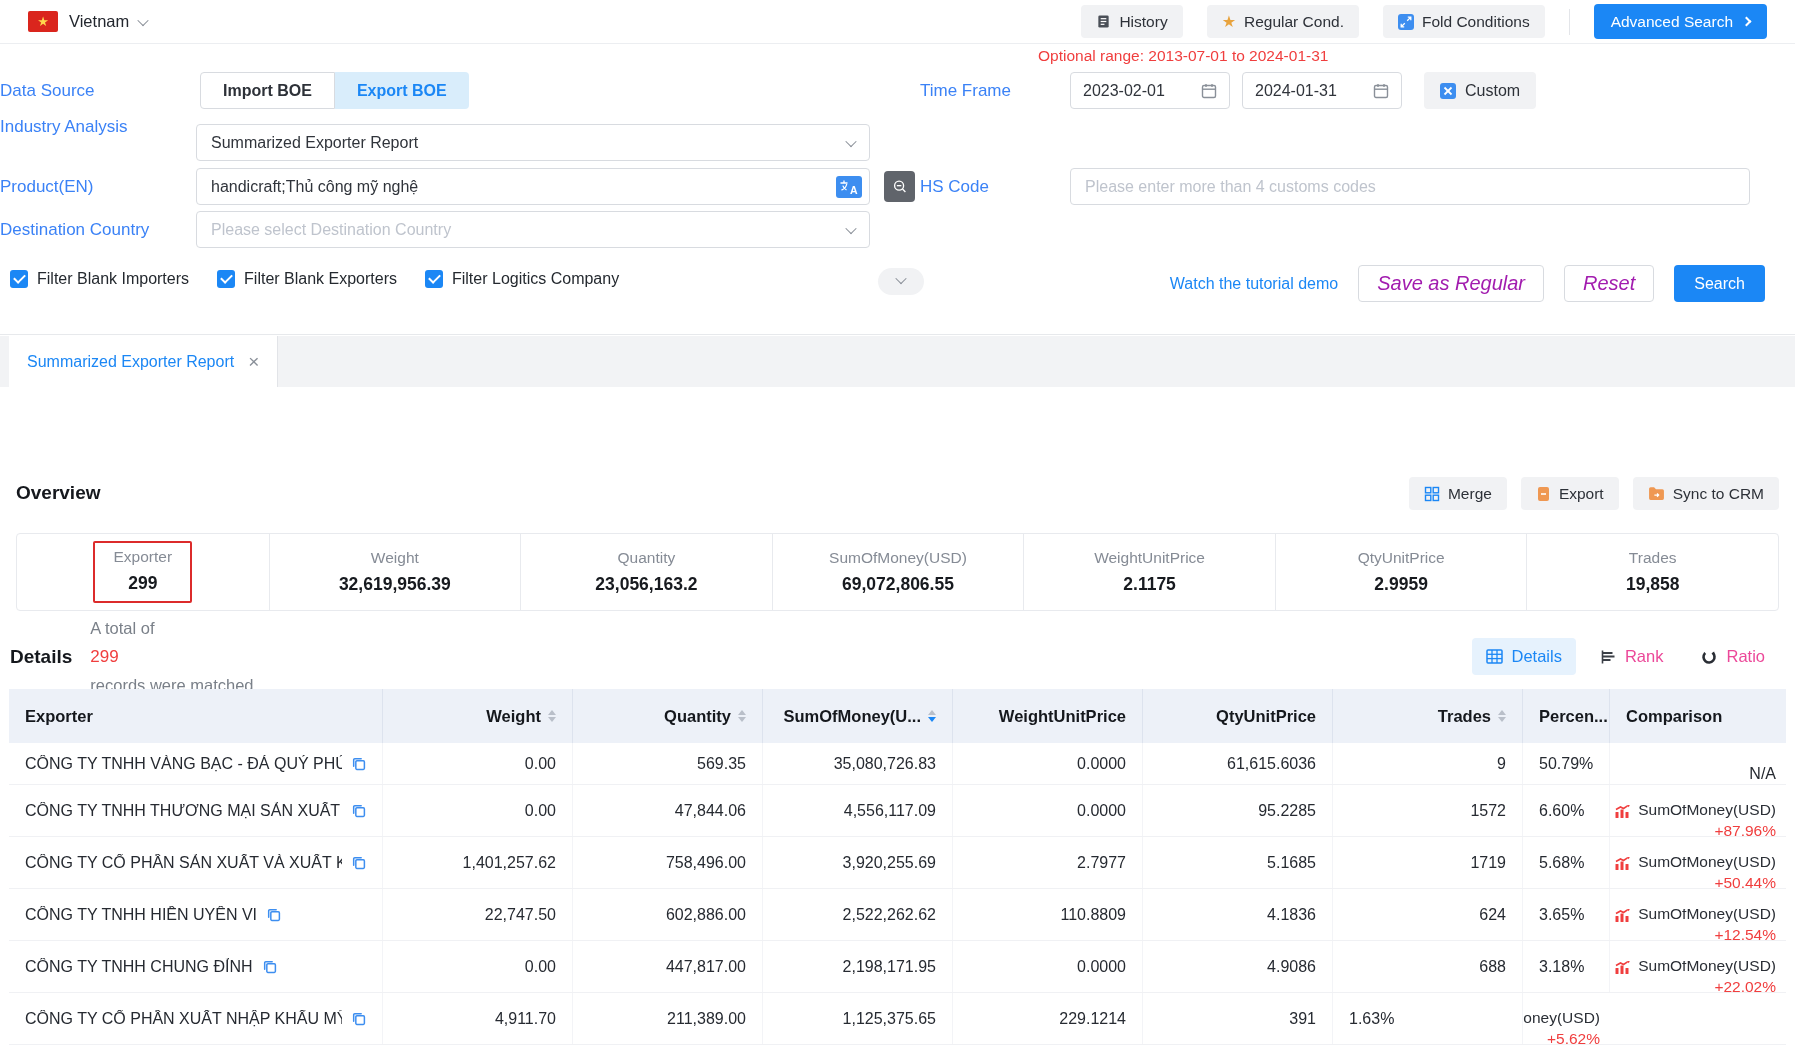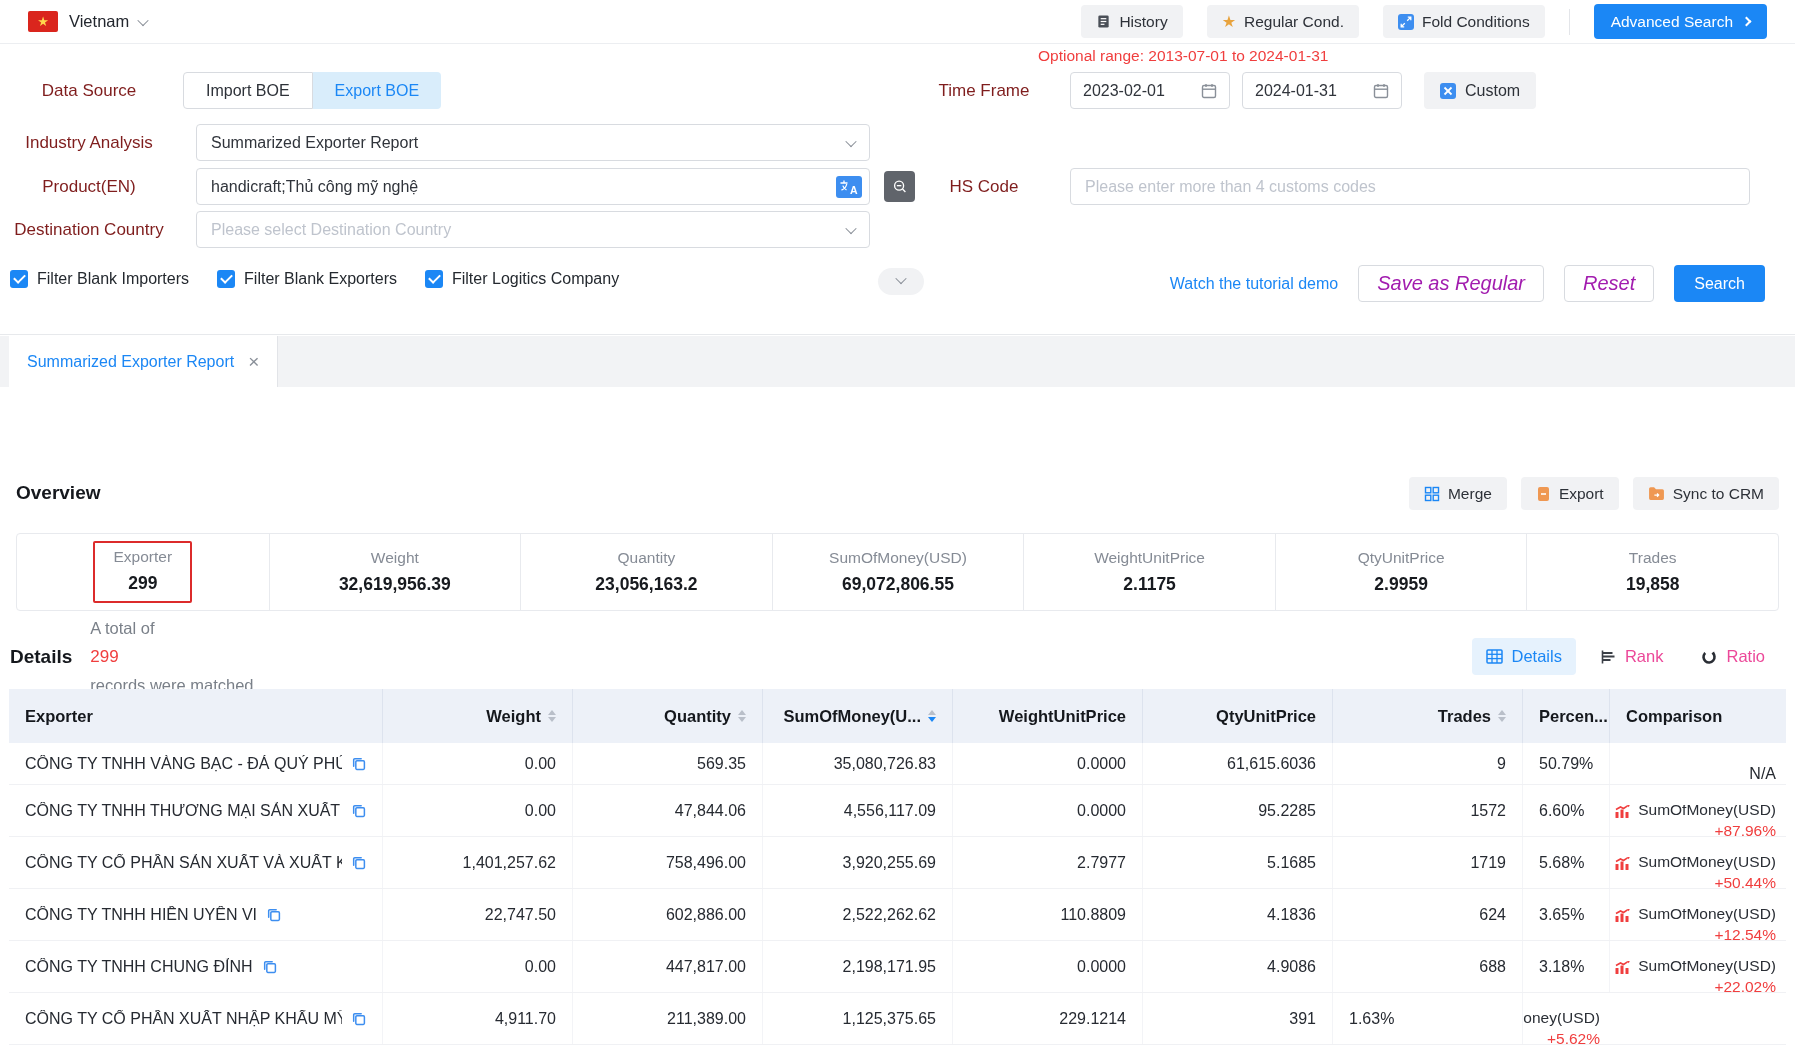--- a/index.html
+++ b/index.html
@@ -23,23 +23,23 @@
     font-family:inherit; }
   .star-ic { color:#e8a33d; font-size:16px; line-height:1; }
   .adv-btn { background:#1b87f5; color:#fff; border:none; border-radius:4px; height:35px;
     padding:0 17px; display:flex; align-items:center; gap:10px; font-size:15.5px; cursor:pointer; font-family:inherit;}
   .cright { display:inline-block; width:7px; height:7px; border-top:2px solid #fff;
     border-right:2px solid #fff; transform:rotate(45deg); }
   .vdiv { width:1px; height:26px; background:#e3e5e9; }
   
   .form { position:absolute; left:0; top:44px; width:100%; height:291px; background:#fff;
     border-bottom:1px solid #e7e9ec; }
-  .flabel { position:absolute; height:37px; line-height:37px; text-align:center; font-size:17px; color:#7f1d1d; }
+  .flabel { position:absolute; height:37px; line-height:37px; text-align:left; font-size:17px; color:#3b82f6; }
   .optional-range { position:absolute; left:1038px; top:3px; color:#f03e3e; font-size:15.5px; }
-  .seg { position:absolute; left:183px; top:28px; height:37px; display:flex; }
+  .seg { position:absolute; left:200px; top:28px; height:37px; display:flex;font-weight:bold; }
   .seg-opt { height:37px; display:flex; align-items:center; padding:0 22px; font-size:16px; cursor:pointer; }
   .seg-opt.plain { background:#fff; border:1px solid #d8dbe0; border-radius:4px 0 0 4px; color:#2d3138; }
   .seg-opt.sel { background:#d9edfb; color:#1b87f5; border-radius:0 4px 4px 0; }
   .datebox { position:absolute; top:28px; height:37px; width:160px; border:1px solid #d8dbe0;
     border-radius:4px; display:flex; align-items:center; justify-content:space-between;
     padding:0 12px; font-size:16px; color:#30343b; background:#fff; cursor:pointer; }
   .custom-btn { position:absolute; left:1424px; top:28px; height:37px; background:#f1f2f4;
     border:none; border-radius:4px; display:flex; align-items:center; gap:9px; padding:0 16px;
     font-size:16px; color:#2d3138; cursor:pointer; font-family:inherit; }
   .selectbox { position:absolute; left:196px; width:674px; height:37px; border:1px solid #d8dbe0;
@@ -190,21 +190,21 @@
   </div>
   <button class="custom-btn">
     <svg width="16" height="16" viewBox="0 0 16 16">
         <rect width="16" height="16" rx="3" fill="#3d8ef0"></rect>
         <line x1="4.5" y1="4.5" x2="11.5" y2="11.5" stroke="#fff" stroke-width="1.8"></line>
         <line x1="11.5" y1="4.5" x2="4.5" y2="11.5" stroke="#fff" stroke-width="1.8"></line>
       </svg>
     <span>Custom</span>
   </button>
 
-  <div class="flabel" style="left:0; top:80px; width:178px;">Industry Analysis</div>
+  <div class="flabel" style="left:0; top:64px; width:178px;">Industry Analysis</div>
   <div class="selectbox" style="top:80px;">
     <span>Summarized Exporter Report</span>
     <span class="chev"></span>
   </div>
 
   <div class="flabel" style="left:0; top:124px; width:178px;">Product(EN)</div>
   <div class="inputwrap" style="left:196px; top:124px; width:674px;">
     <input type="text" value="handicraft;Thủ công mỹ nghệ" style="">
     <span class="inwrap-ic">
       <svg width="26" height="22" viewBox="0 0 26 22">

